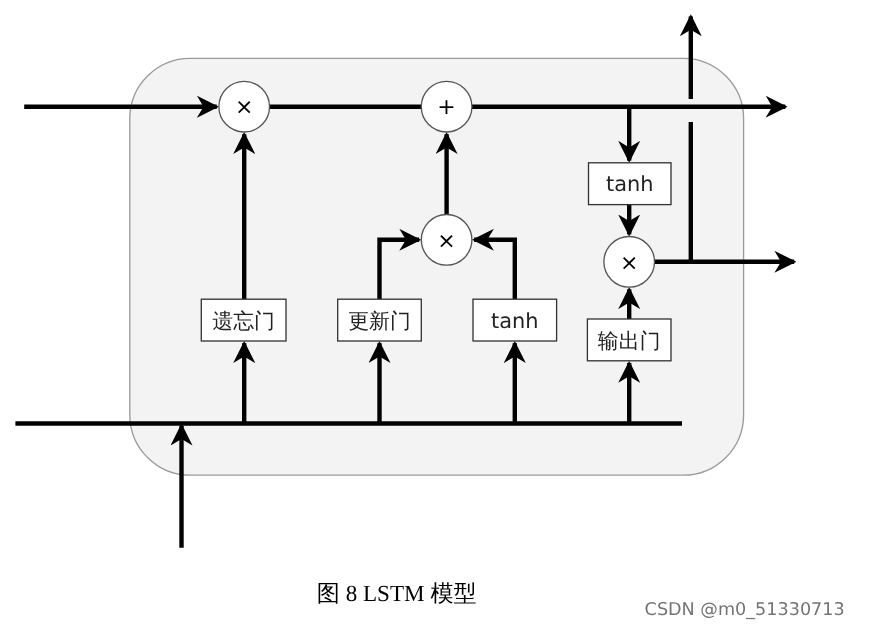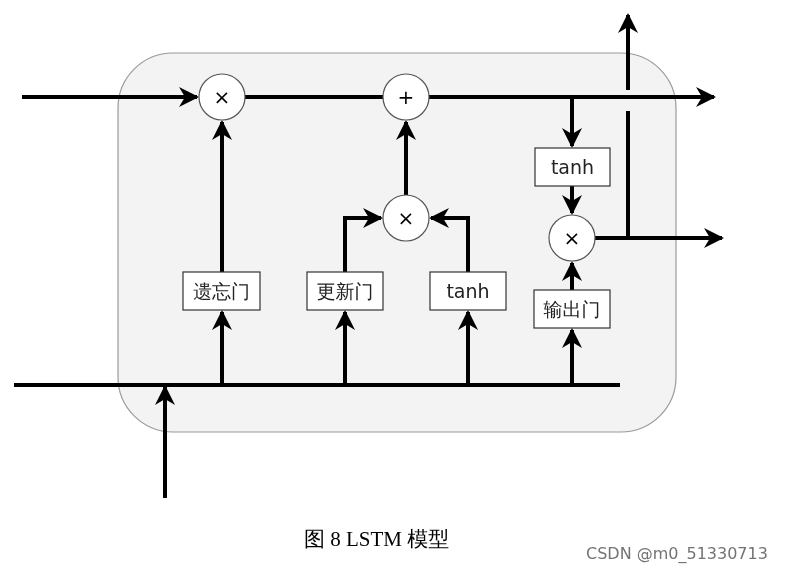--- a/index.html
+++ b/index.html
@@ -1,20 +1,20 @@
 <!DOCTYPE html>
 <html><head>
 <meta charset="utf-8">
 <style>
   html, body { margin: 0; padding: 0; background: #ffffff; }
   body { width: 799px; height: 576px; position: relative; overflow: hidden; }
   svg { position: absolute; left: 0; top: 0; }
   .op-text { font-family: "DejaVu Sans", sans-serif; font-size: 20px; fill: #000; }
   .box-text { font-family: "DejaVu Sans", sans-serif; font-size: 19px; fill: #222; }
-  .caption { position: absolute; left: 288px; top: 525px; font-family: "Liberation Serif", serif; font-size: 21px; color: #000; white-space: nowrap; margin-left: 16px; }
+  .caption { position: absolute; left: 288px; top: 525px; font-family: "Liberation Serif", serif; font-size: 21px; color: #000; white-space: nowrap; }
   .watermark { position: absolute; left: 586px; top: 544px; font-family: "DejaVu Sans", sans-serif; font-size: 16px; color: #737373; white-space: nowrap; }
 </style>
 </head>
 <body>
 
 <svg width="799" height="576" viewBox="0 0 799 576">
   <defs>
     <marker id="ah" viewBox="0 0 10 10" refX="9" refY="5" markerWidth="5" markerHeight="5" orient="auto" markerUnits="strokeWidth">
       <path d="M0,0 L10,5 L0,10 L3,5 z" fill="#000"></path>
     </marker>

